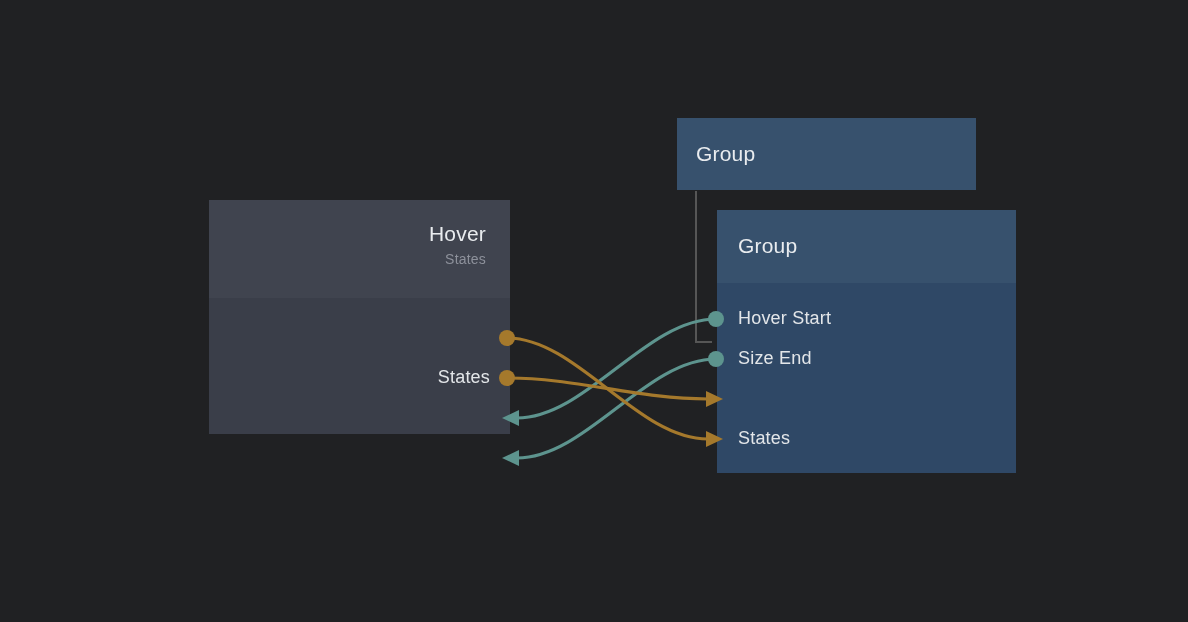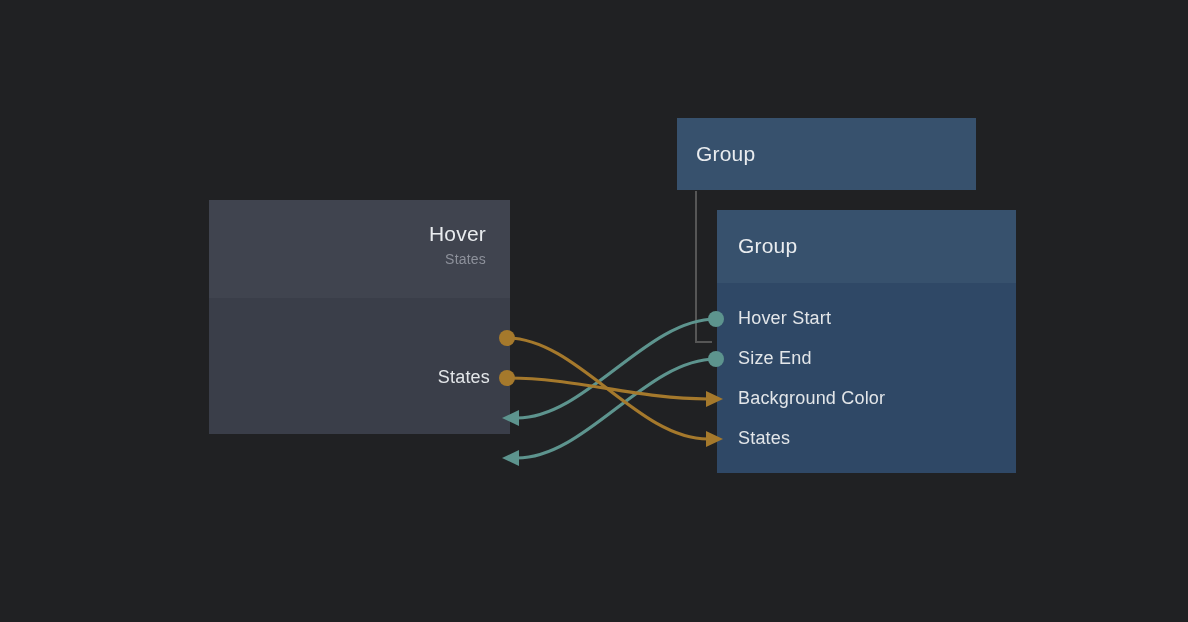--- a/index.html
+++ b/index.html
@@ -91,16 +91,15 @@
     <circle cx="507" cy="338" r="8" fill="#a5792c"></circle>
     <circle cx="507" cy="378" r="8" fill="#a5792c"></circle>
     <circle cx="716" cy="319" r="8" fill="#5d948e"></circle>
     <circle cx="716" cy="359" r="8" fill="#5d948e"></circle>
   </svg>
 
   <span class="port-label pr" style="top:378px">States</span>
 
   <span class="port-label pl" style="top:319px">Hover Start</span>
   <span class="port-label pl" style="top:359px">Size End</span>
-  <span class="port-label pl" style="top:399px">Background Color</span>
   <span class="port-label pl" style="top:439px">States</span>
 
 </div>
 
 </body></html>

